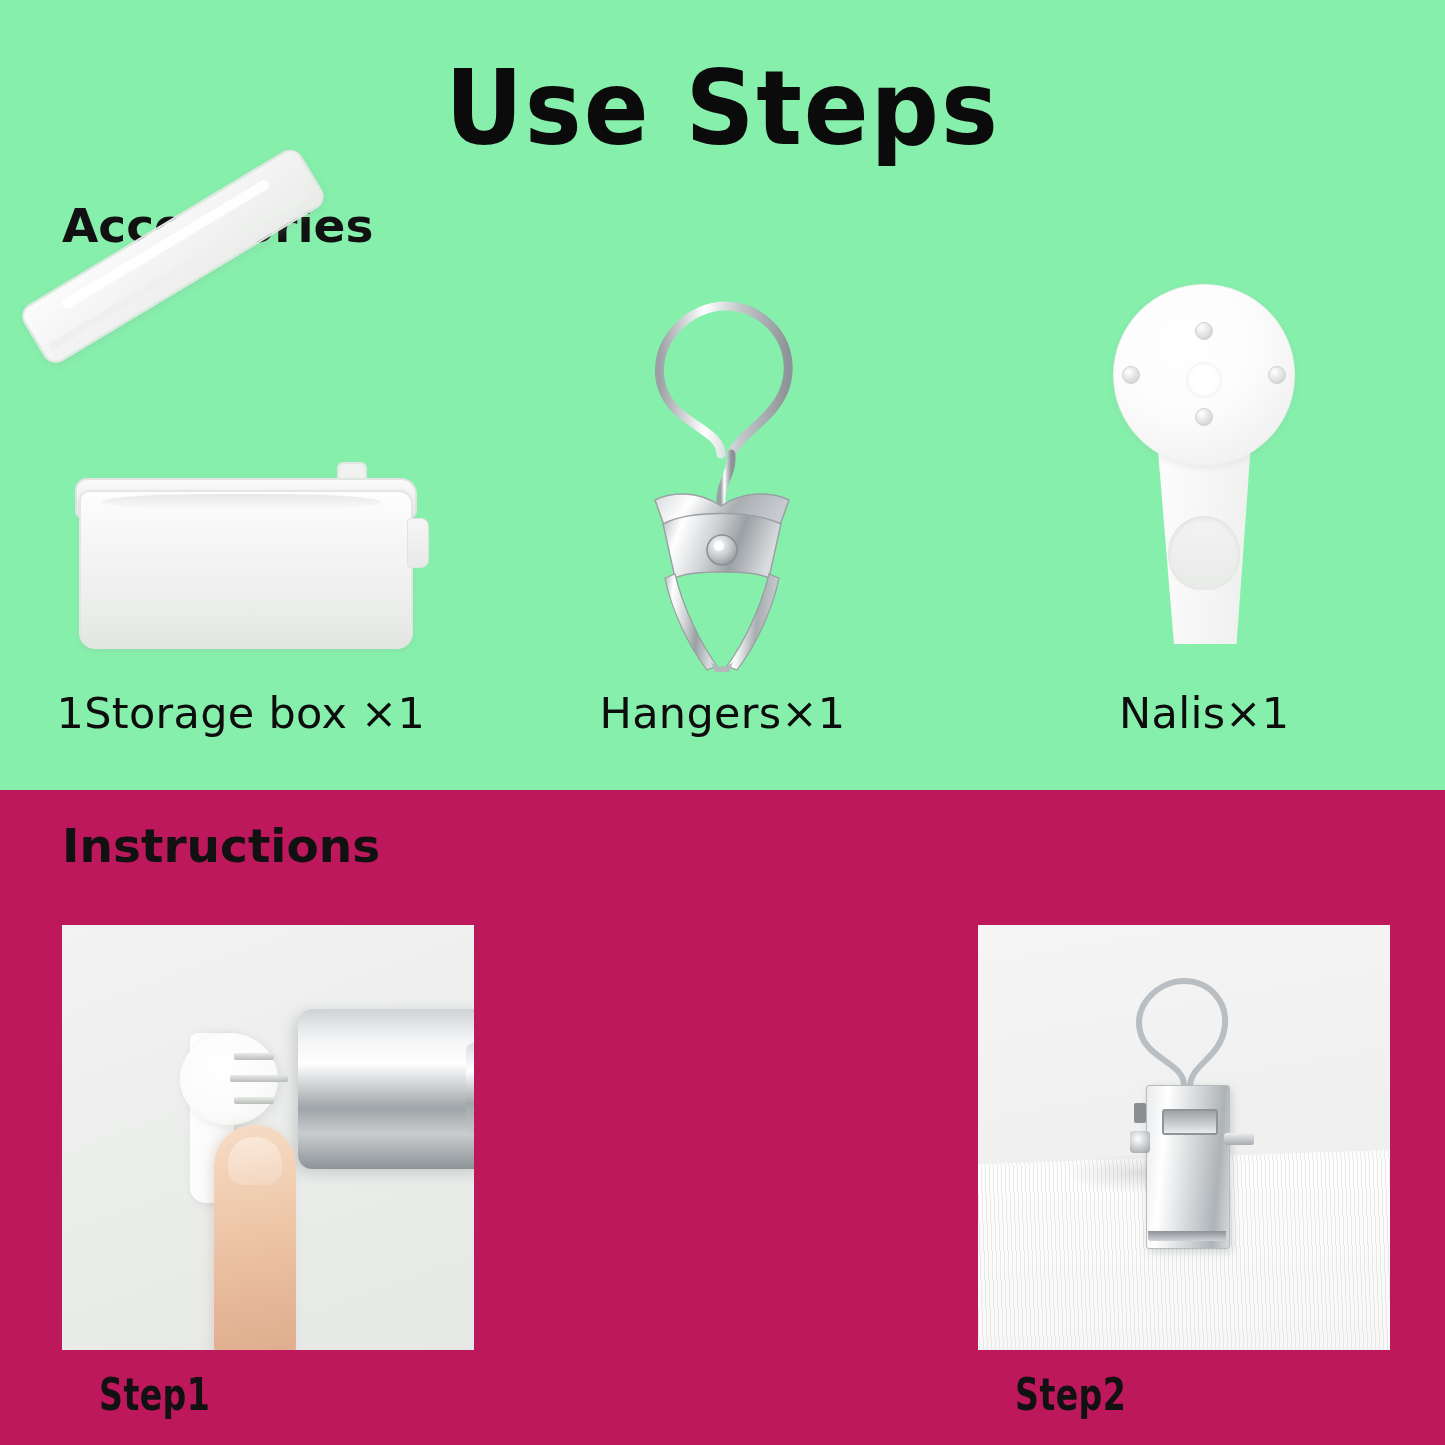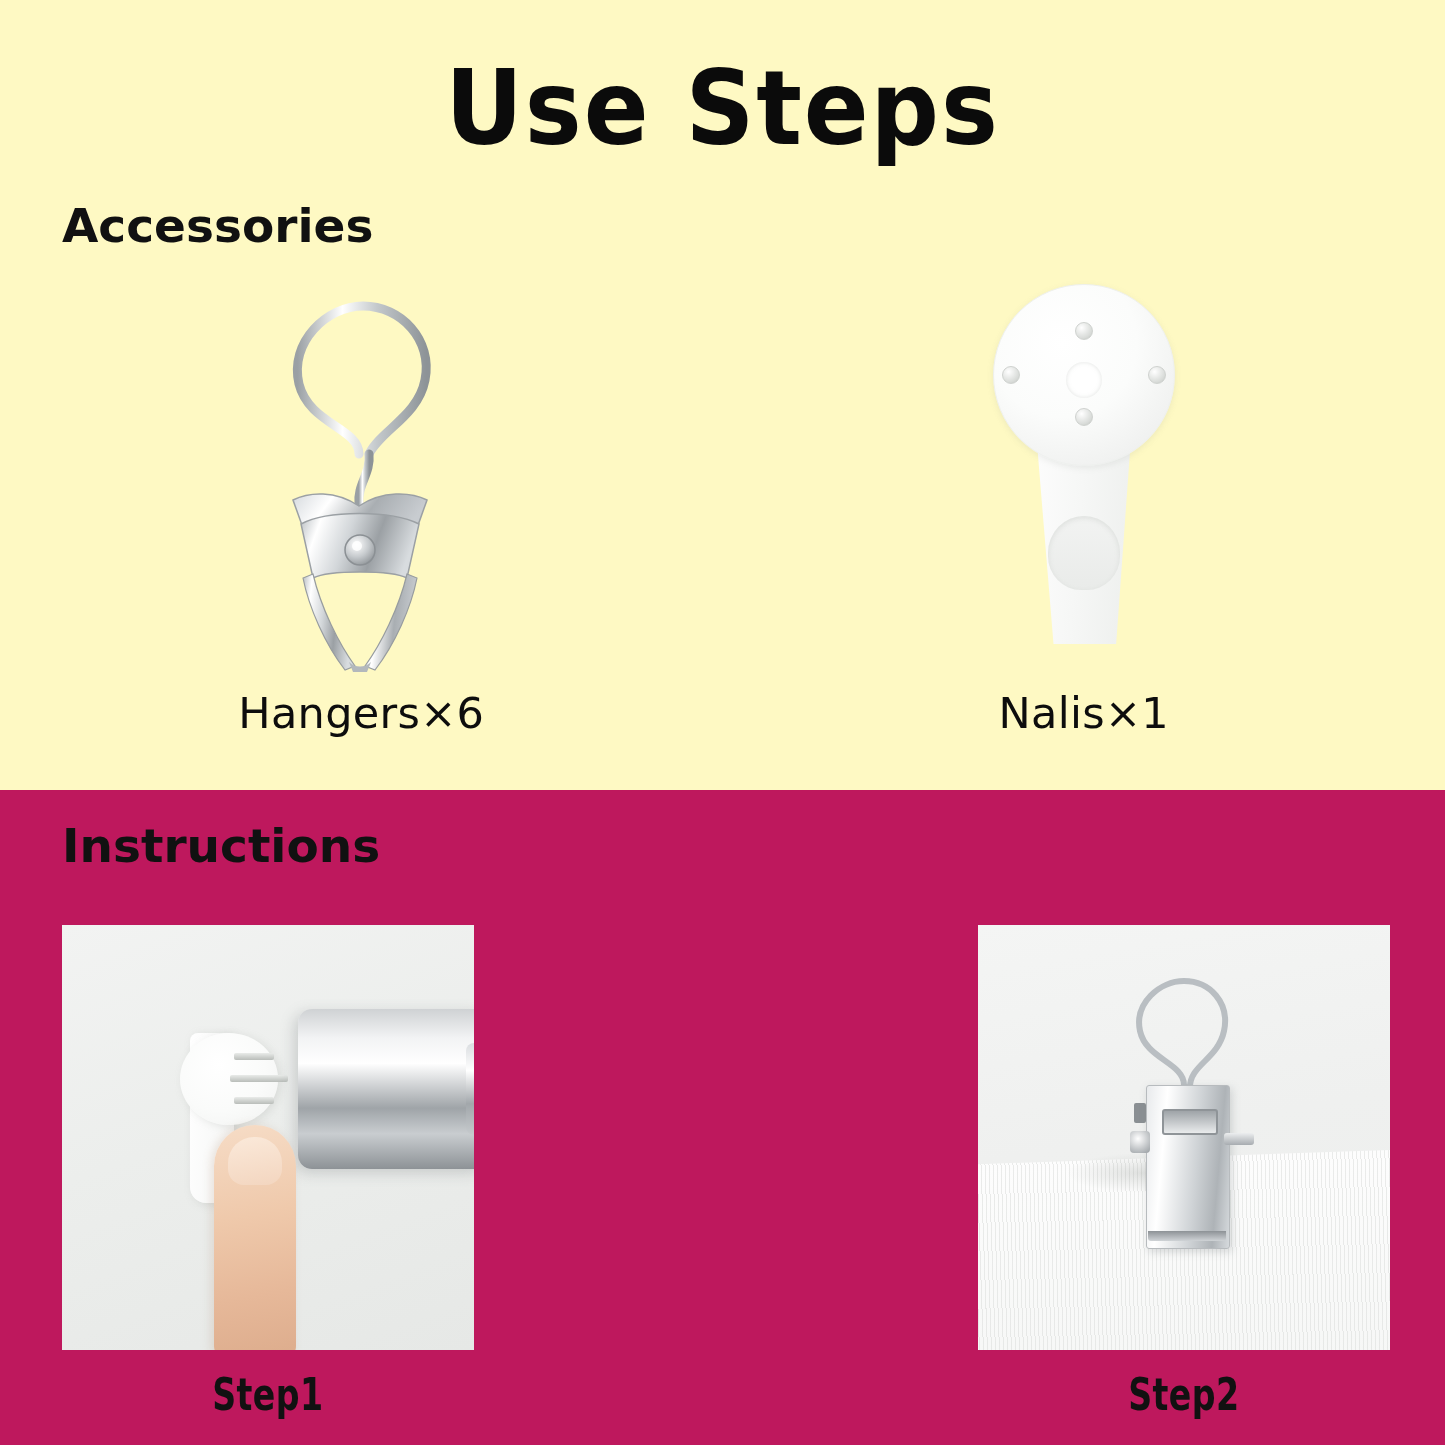--- a/index.html
+++ b/index.html
@@ -34,21 +34,21 @@
     transform: scaleX(0.92);
   }
 
   
   .accessories-section {
     position: absolute;
     top: 0;
     left: 0;
     width: 1445px;
     height: 790px;
-    background: #fef9c3;
+    background: #86efac;
   }
   .section-heading {
     position: absolute;
     font-family: "DejaVu Sans", sans-serif;
     font-weight: 700;
     font-size: 47px;
     color: #111111;
     letter-spacing: 0px;
   }
   .acc-heading { left: 62px; top: 198px; }
@@ -224,21 +224,20 @@
     top: 135px;
     left: 62px;
     width: 1328px;
     display: flex;
     justify-content: space-between;
   }
   .step-item {
     width: 412px;
     display: flex;
     flex-direction: column;
-    align-items: center;
   }
   .step-photo {
     position: relative;
     width: 412px;
     height: 425px;
     overflow: hidden;
     background: #f3f4f3;
   }
   .step-caption {
     margin-top: 18px;
@@ -430,20 +429,36 @@
 <div id="page">
 
   <div class="accessories-section">
 
     <div class="page-title">Use  Steps</div>
 
     <div class="section-heading acc-heading">Accessories</div>
 
     <div class="acc-row">
 
+      <div class="acc-item">
+        <div class="acc-art">
+          <div class="box-art">
+            <div class="box-lid">
+              <div class="box-lid-hi"></div>
+              <div class="box-lid-edge"></div>
+            </div>
+            <div class="box-hinge"></div>
+            <div class="box-rim"></div>
+            <div class="box-body"></div>
+            <div class="box-inner-shadow"></div>
+            <div class="box-latch"></div>
+          </div>
+        </div>
+        <div class="acc-caption">1Storage box ×1</div>
+      </div>
 
       <div class="acc-item">
         <div class="acc-art">
           <div class="hanger-art">
             <svg width="260" height="395" viewBox="0 0 260 395">
               <defs>
                 <linearGradient id="wire" x1="0" y1="0" x2="1" y2="0">
                   <stop offset="0%" stop-color="#9aa0a4"></stop>
                   <stop offset="35%" stop-color="#ffffff"></stop>
                   <stop offset="62%" stop-color="#c3c8cb"></stop>
@@ -482,21 +497,21 @@
 
               <path d="M176 296 C 168 330, 150 366, 134 388 L 144 392 C 164 366, 180 330, 186 300 Z" fill="url(#jaw2)" stroke="#979c9f" stroke-width="1.2"></path>
 
               <path d="M118 384 C 124 390, 134 390, 140 384 L 136 394 L 122 394 Z" fill="#b3b8bc"></path>
 
               <circle cx="129" cy="272" r="15" fill="url(#rivet)" stroke="#8b9094" stroke-width="1.5"></circle>
               <circle cx="126" cy="268" r="5" fill="#ffffff" opacity="0.85"></circle>
             </svg>
           </div>
         </div>
-        <div class="acc-caption">Hangers×6</div>
+        <div class="acc-caption">Hangers×1</div>
       </div>
 
       <div class="acc-item">
         <div class="acc-art">
           <div class="nail-art">
             <div class="nail-shank"></div>
             <div class="nail-hooknotch"></div>
             <div class="nail-head"></div>
             <div class="nail-center-hole"></div>
             <div class="nail-pin top"></div>

